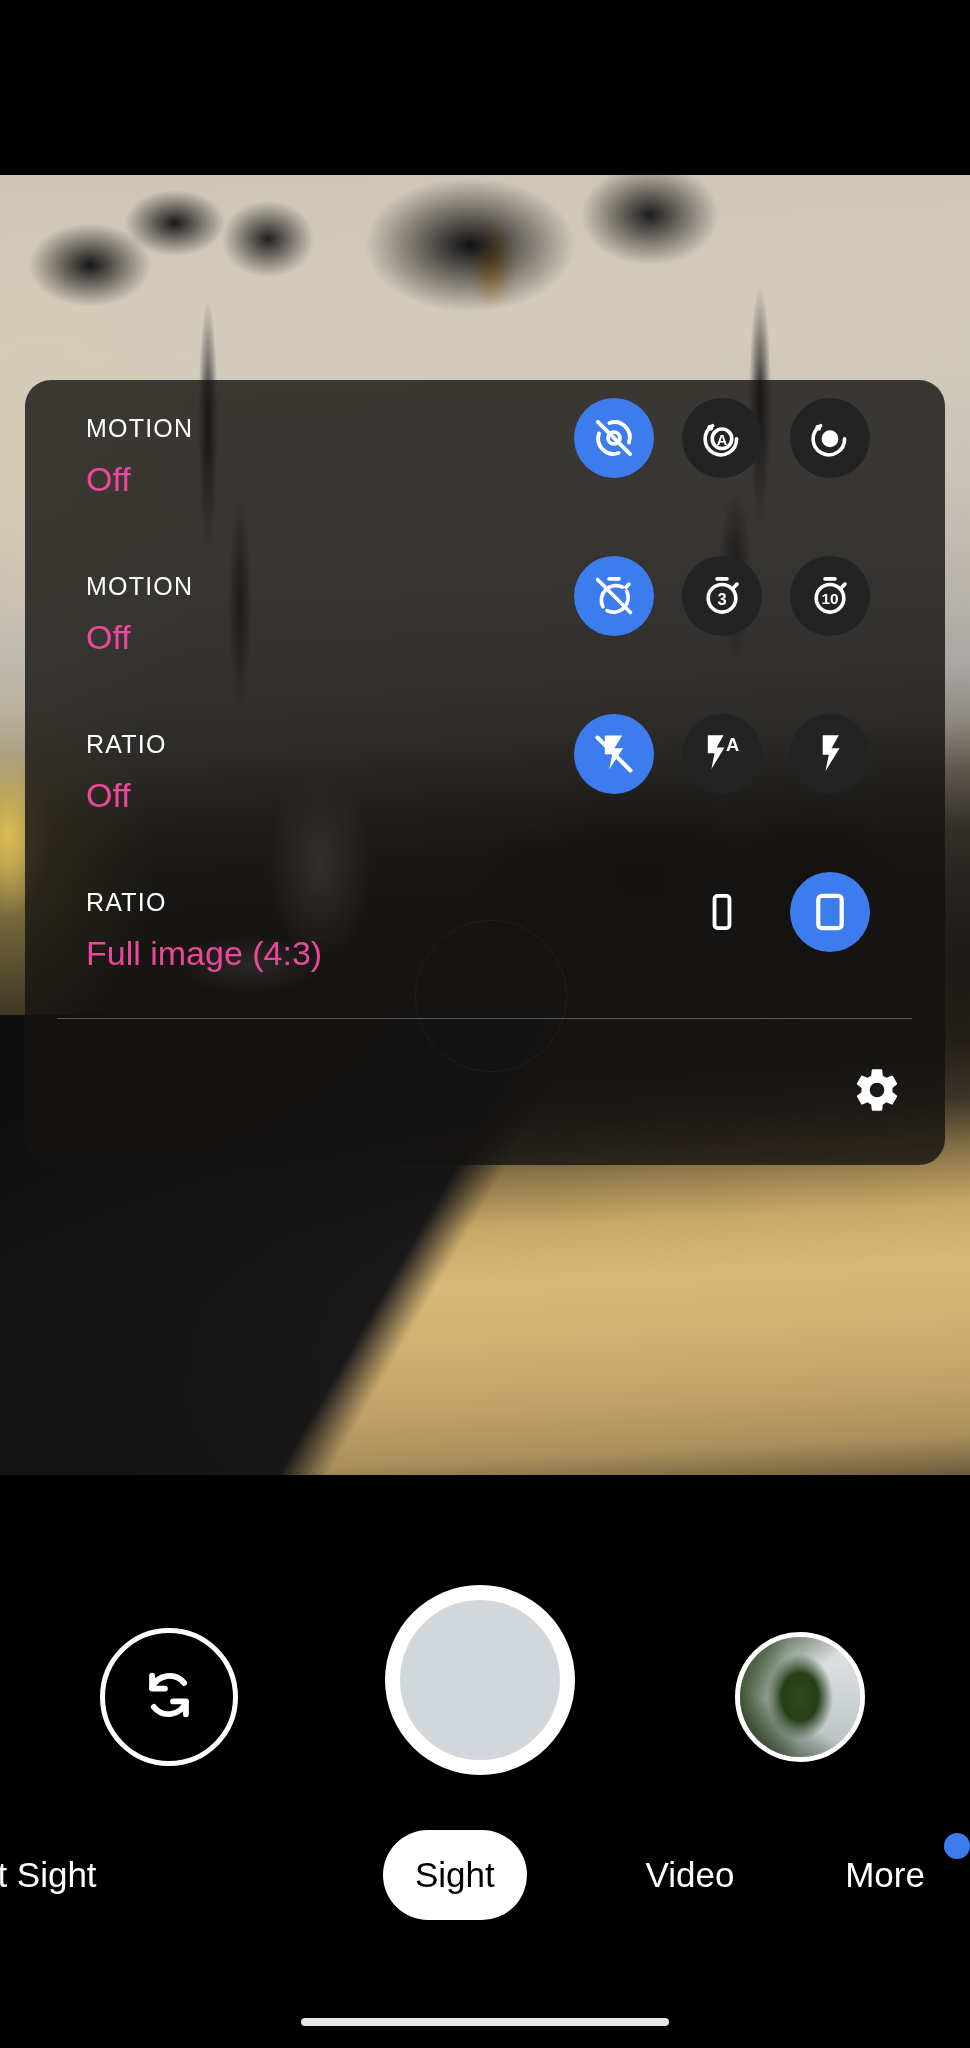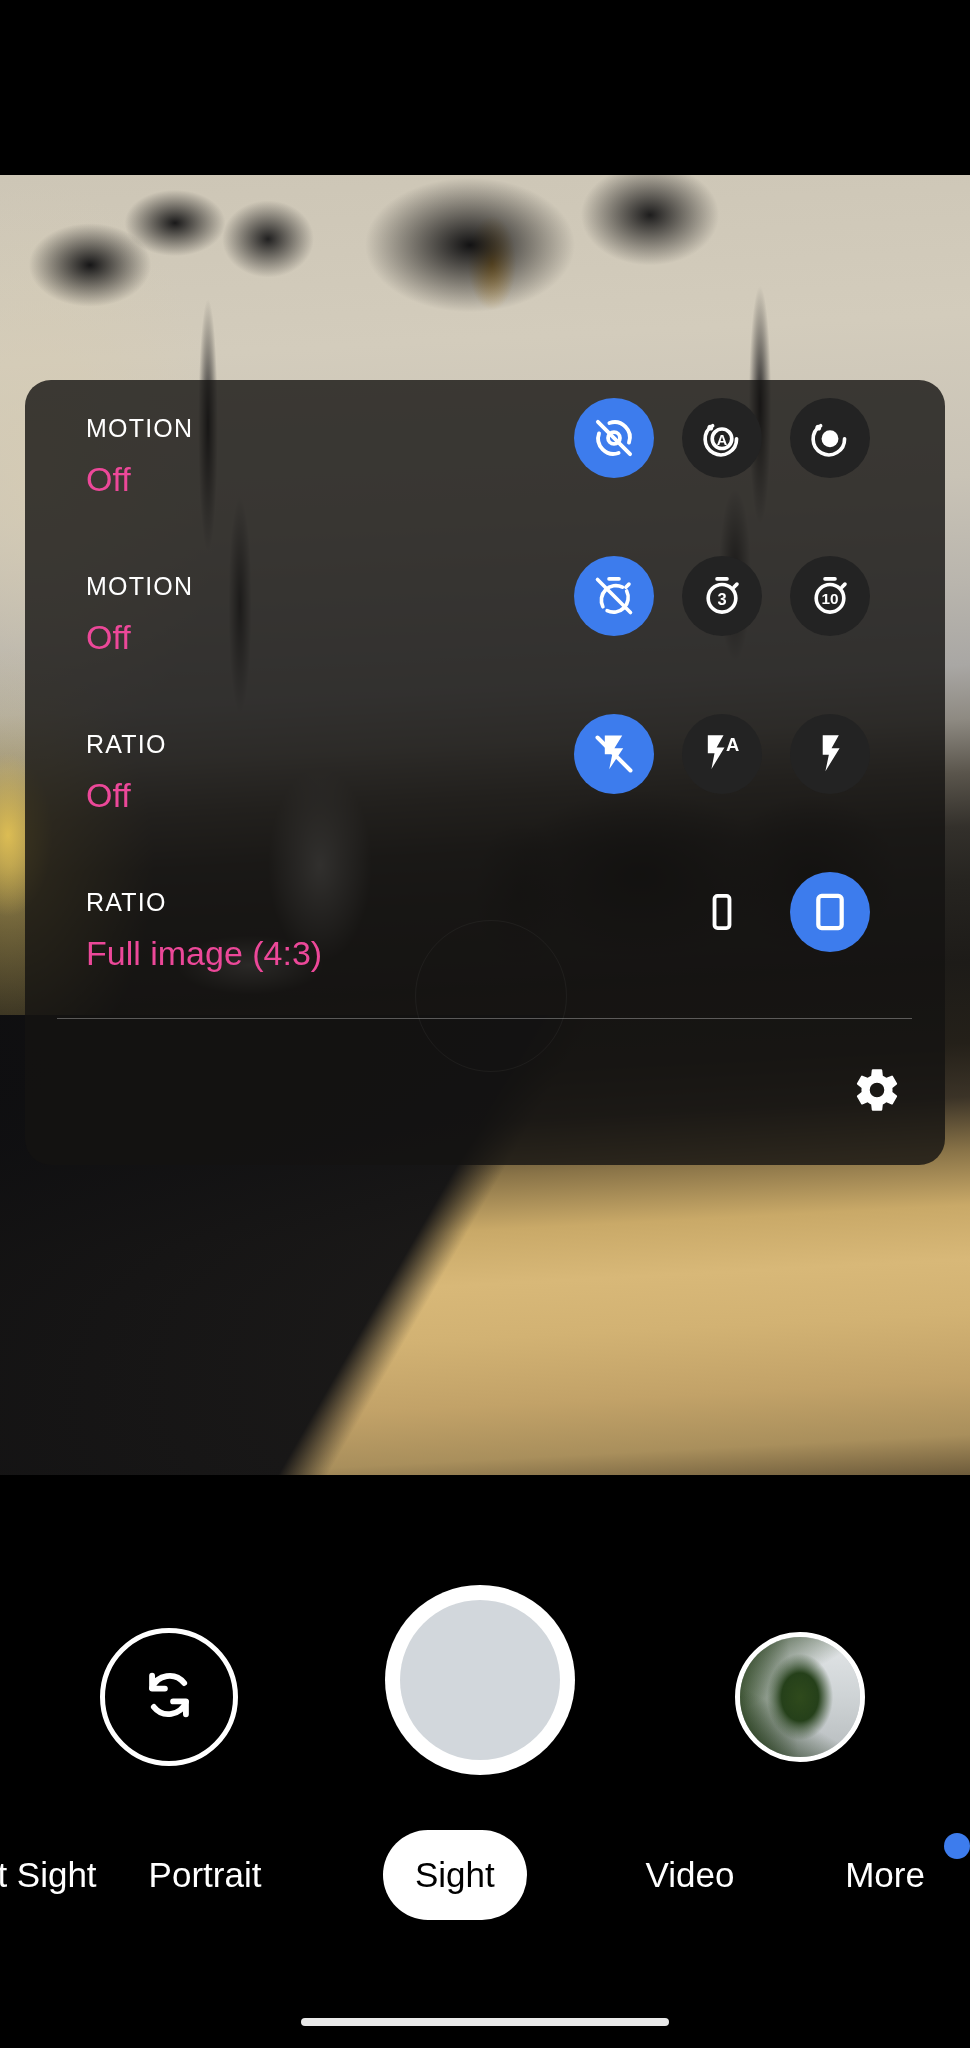--- a/index.html
+++ b/index.html
@@ -448,23 +448,20 @@
     </div>
 
     <div id="thumbnail-button">
       <div id="thumb-img"></div>
     </div>
 
     <div id="mode-tabs">
       <div class="mode-tab" style="left:-28px;width:150px;">
         <span>t Sight</span>
       </div>
-      <div class="mode-tab" style="left:135px;width:140px;">
-        <span>Portrait</span>
-      </div>
       <div class="mode-tab active" style="left:383px;">
         <span>Sight</span>
       </div>
       <div class="mode-tab" style="left:820px;width:130px;">
         <span>More</span>
       </div>
       <div class="mode-tab" style="left:630px;width:120px;">
         <span>Video</span>
       </div>
     </div>

